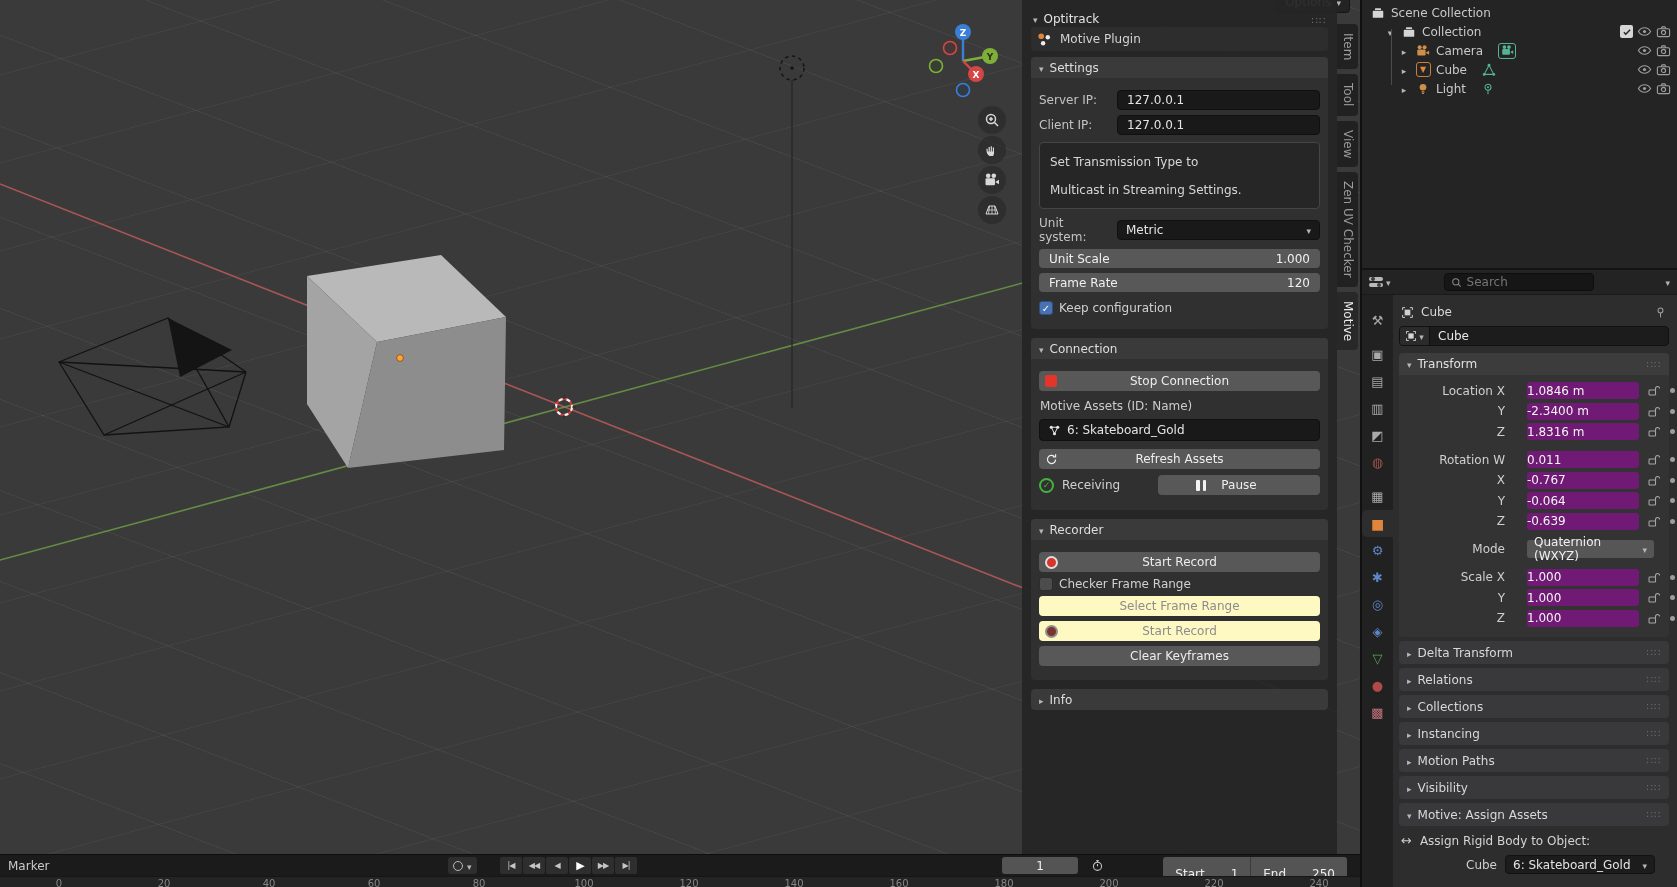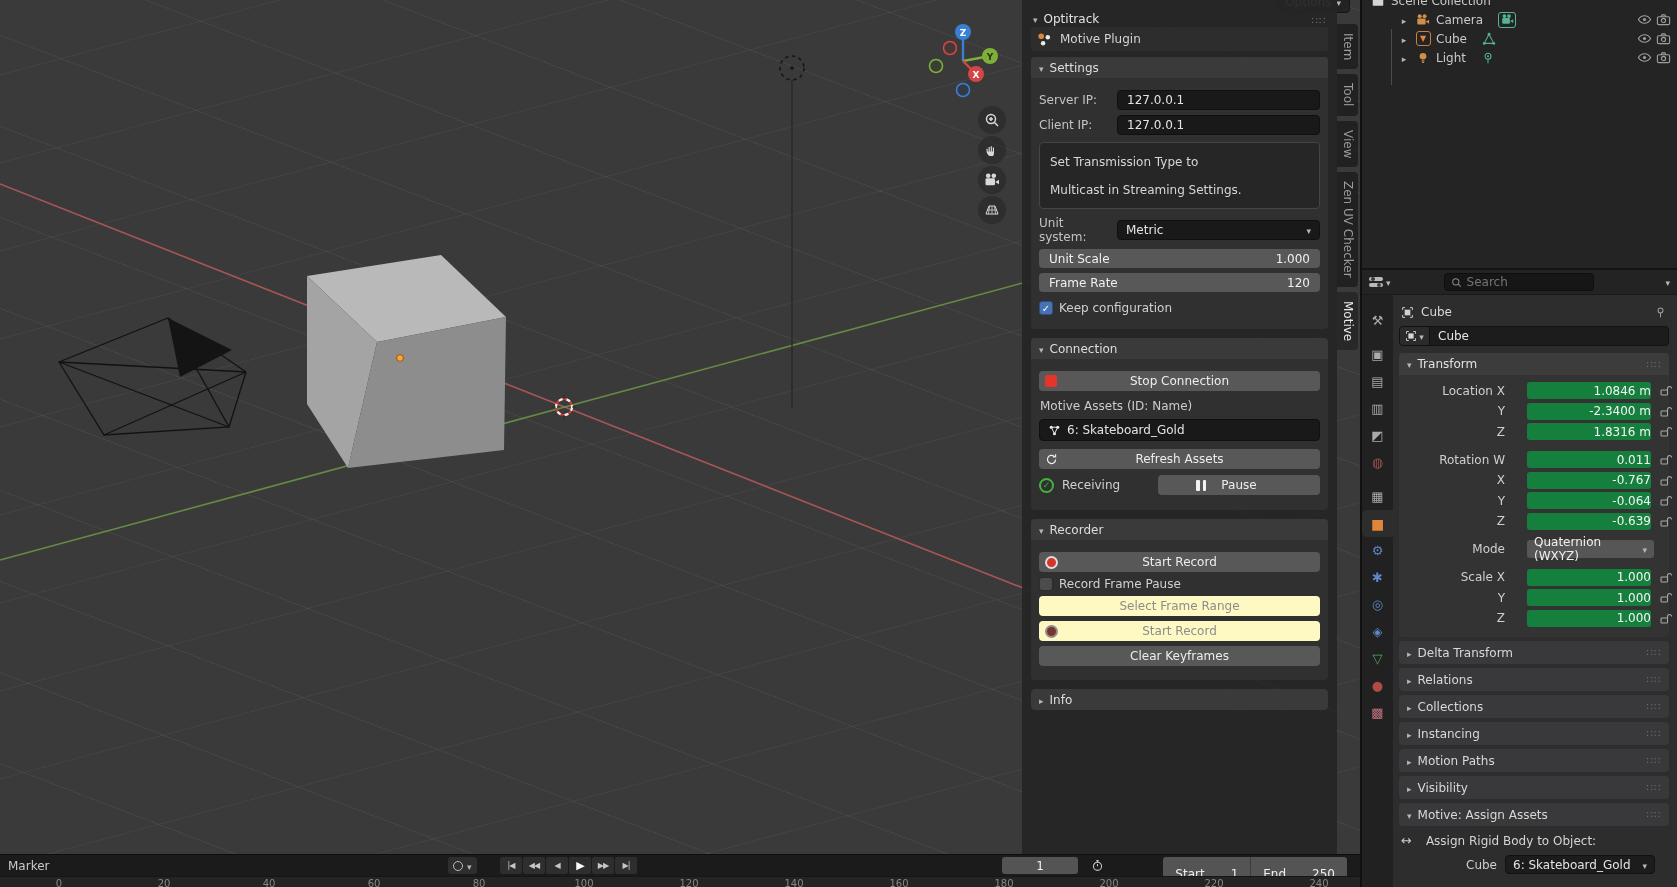--- a/index.html
+++ b/index.html
@@ -70,21 +70,21 @@
   
   #tabstrip{position:absolute;left:1337px;top:0;bottom:0;width:23px}
   .vtab{writing-mode:vertical-rl;background:rgba(28,28,28,.8);color:#9b9b9b;border-radius:0 4px 4px 0;
     padding:9px 3px;margin:0 0 5px 0;font-size:12px;width:21px;text-align:center}
   .vtab.active{background:#282828;color:#e9e9e9}
   #tabstrip .vtab:first-child{margin-top:24px}
 
   
   #rightcol{position:absolute;left:1360px;top:0;width:317px;height:887px;background:#262626;
     border-left:2px solid #101010;display:flex;flex-direction:column}
-  #outliner{height:268px;overflow:hidden;padding-top:0;background:#242424}
+  #outliner{height:268px;overflow:hidden;padding-top:12px;background:#242424}
   .orow{height:19px;display:flex;align-items:center;color:#c9c9c9;position:relative;padding-left:8px;gap:5px}
   .orow .exp{width:12px;text-align:center;flex:none}
   .oic{width:16px;height:16px;flex:none;display:flex;align-items:center;justify-content:center}
   .oic svg{width:14px;height:14px}
   .obadge{margin-left:10px;color:#53b393}
   .obadge svg{width:14px;height:14px}
   .cubebox{width:15px;height:15px;border:1px solid #c97f3e;border-radius:3px;display:flex;align-items:center;
     justify-content:center;color:#e0853a;font-size:8px}
   .camdatabox{width:18px;height:16px;border:1px solid #53b393;border-radius:3px;display:flex;align-items:center;justify-content:center}
   .camdatabox svg{width:13px;height:13px}
@@ -136,31 +136,31 @@
     align-items:center;justify-content:center;gap:2px}
   .namefield .icpart svg{width:12px;height:12px;color:#d6d6d6}
   .namefield .nm{padding:0 8px;color:#e6e6e6}
   .tpanel{background:#333333;border-radius:4px;margin:0 2px 3px;padding-bottom:8px}
   .tpanel-h{height:22px;display:flex;align-items:center;gap:6px;background:#3c3c3c;border-radius:4px 4px 0 0;
     padding:0 8px;color:#e0e0e0;margin-bottom:6px}
   .tpanel-h .sp{flex:1}
   .trow{display:flex;align-items:center;height:19px;margin:1.5px 0;padding:0 7px 0 0}
   .trow.gap{margin-top:9px}
   .tlab{width:106px;text-align:right;margin-right:22px;color:#cfcfcf;flex:none}
-  .tval{width:124px;height:17px;background:#15803d;border-radius:3px;display:flex;align-items:center;
-    justify-content:flex-end;color:#f4f4f4;flex:none}
+  .tval{width:112px;height:17px;background:#701a75;border-radius:3px;display:flex;align-items:center;
+    justify-content:flex-start;color:#f4f4f4;flex:none}
   .tdd{width:127px;height:18px;background:#565656;border-radius:3px;display:flex;align-items:center;
     padding:0 7px;gap:4px;color:#f0f0f0;flex:none}
   .tdd .sp{flex:1}
   .lockic{width:13px;height:13px;margin-left:8px;color:#a8a8a8;flex:none}
   .kdot{width:5px;height:5px;border-radius:50%;background:#9c9c9c;margin-left:10px;flex:none}
   .psec{height:23px;background:#39393b;border-radius:4px;margin:4px 2px;display:flex;align-items:center;
     gap:6px;padding:0 8px;color:#d8d8d8}
   .psec .sp{flex:1}
-  .assignrow{display:flex;align-items:center;gap:14px;margin:7px 4px;color:#d4d4d4}
+  .assignrow{display:flex;align-items:center;gap:8px;margin:7px 4px;color:#d4d4d4}
   .swap::before{content:"↔";font-size:13px;color:#c9c9c9}
   .assignsel{display:flex;align-items:center;margin:4px 4px;gap:8px}
   .assignsel .lb{width:96px;text-align:right;color:#cfcfcf}
   .assignsel .dd2{width:150px;height:19px;background:#1c1c1c;border:1px solid #111;border-radius:4px;
     display:flex;align-items:center;padding:0 7px;gap:4px;color:#e3e3e3}
   .dd2 .sp{flex:1}
 
   
   #timeline{position:absolute;left:0;top:855px;width:1360px;height:32px}
   .tl-head{height:21px;background:#1b1b1b;display:flex;align-items:center;position:relative;color:#c9c9c9}
@@ -451,21 +451,21 @@
       </div>
       <div class="sbox-b">
         <div class="btn">
           <span class="leadic">
               <span class="rec"></span>
             </span>
           <span>Start Record</span>
         </div>
         <div class="frow">
           <span class="cb"></span>
-          <span>Record Frame Pause</span>
+          <span>Checker Frame Range</span>
         </div>
         <div class="btn dim">
           <span>Select Frame Range</span>
         </div>
         <div class="btn dim">
           <span class="leadic">
               <span class="rec dim2"></span>
             </span>
           <span>Start Record</span>
         </div>
@@ -495,20 +495,42 @@
 <div id="rightcol">
 
   <div id="outliner">
     <div class="orow" style="margin-top:-9px">
       <span class="oic" style="color:#d5d5d5">
           <svg>
             <use href="#i-box"></use>
           </svg>
         </span>
       <span>Scene Collection</span>
+    </div>
+    <div class="orow" style="padding-left:22px">
+      <span class="exp chev-d"></span>
+      <span class="oic" style="color:#d5d5d5">
+          <svg>
+            <use href="#i-box"></use>
+          </svg>
+        </span>
+      <span>Collection</span>
+      <span class="otoggles">
+        <span class="ocheck">
+            <svg>
+              <use href="#i-check"></use>
+            </svg>
+          </span>
+        <svg>
+            <use href="#i-eye"></use>
+          </svg>
+        <svg>
+            <use href="#i-pcam"></use>
+          </svg>
+      </span>
     </div>
     <div class="guide"></div>
     <div class="orow" style="padding-left:36px">
       <span class="exp chev-r"></span>
       <span class="oic" style="color:#cf8e49">
           <svg>
             <use href="#i-vcam"></use>
           </svg>
         </span>
       <span>Camera</span>

